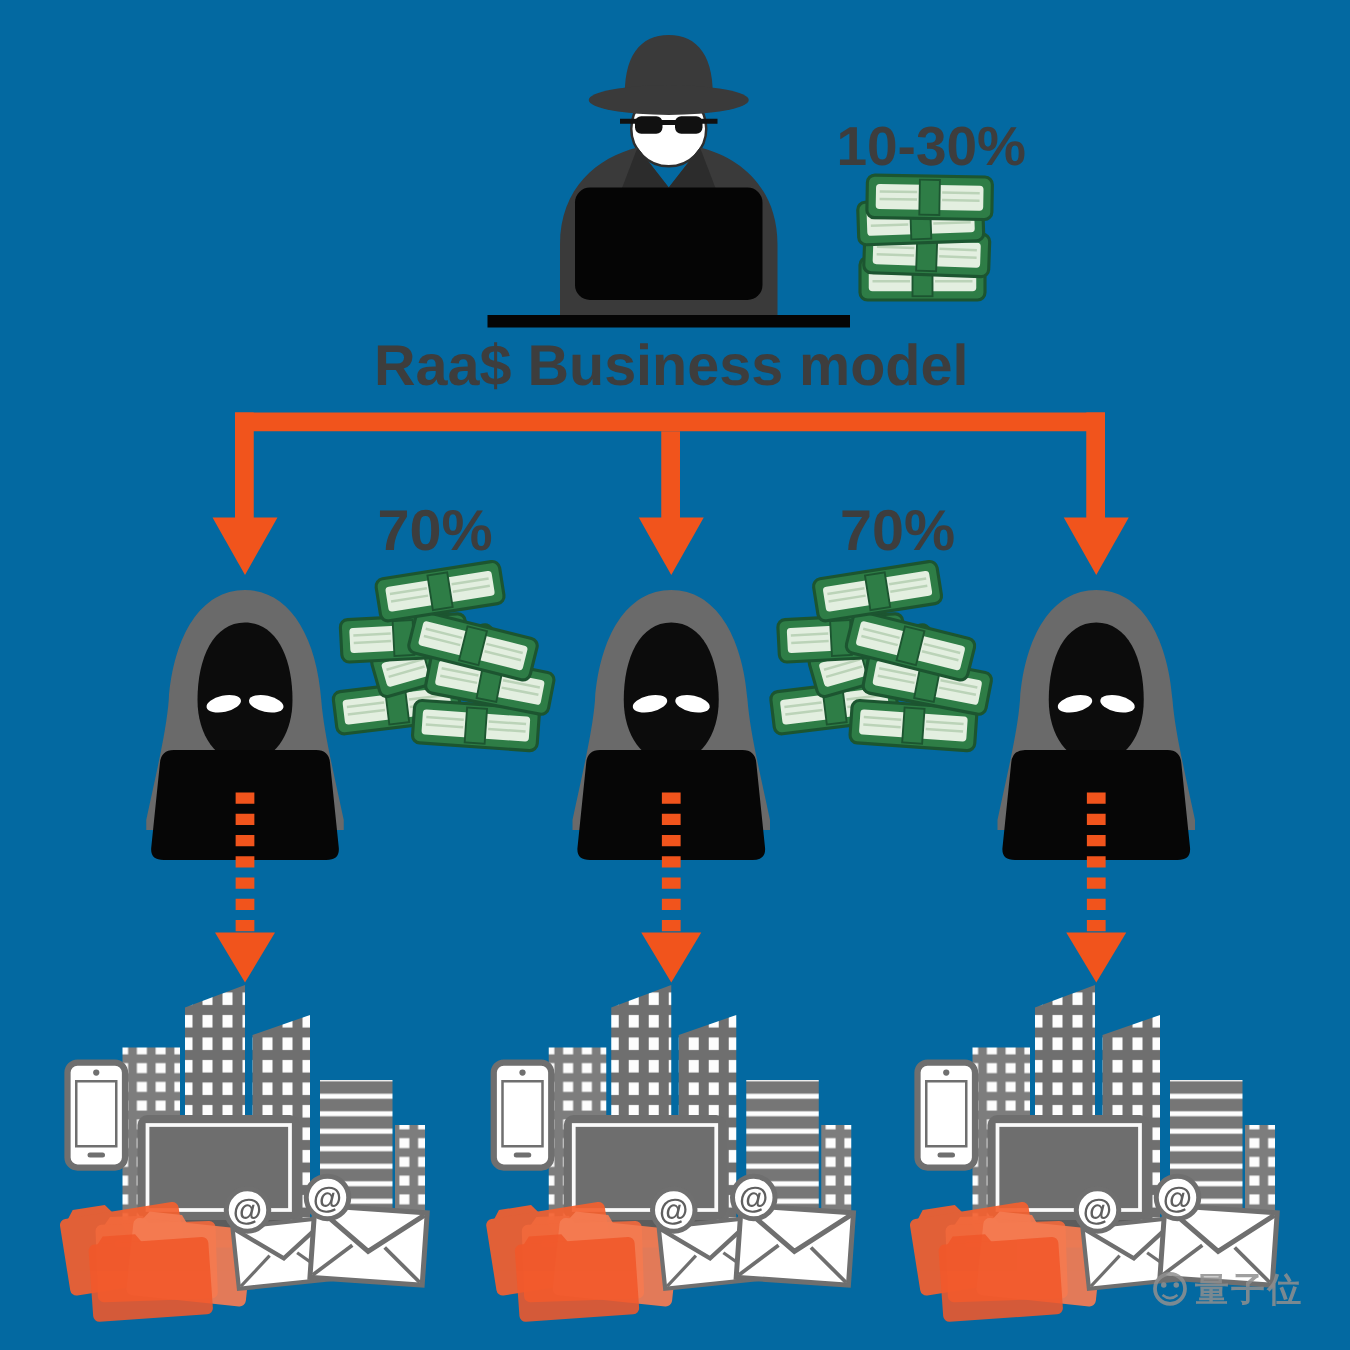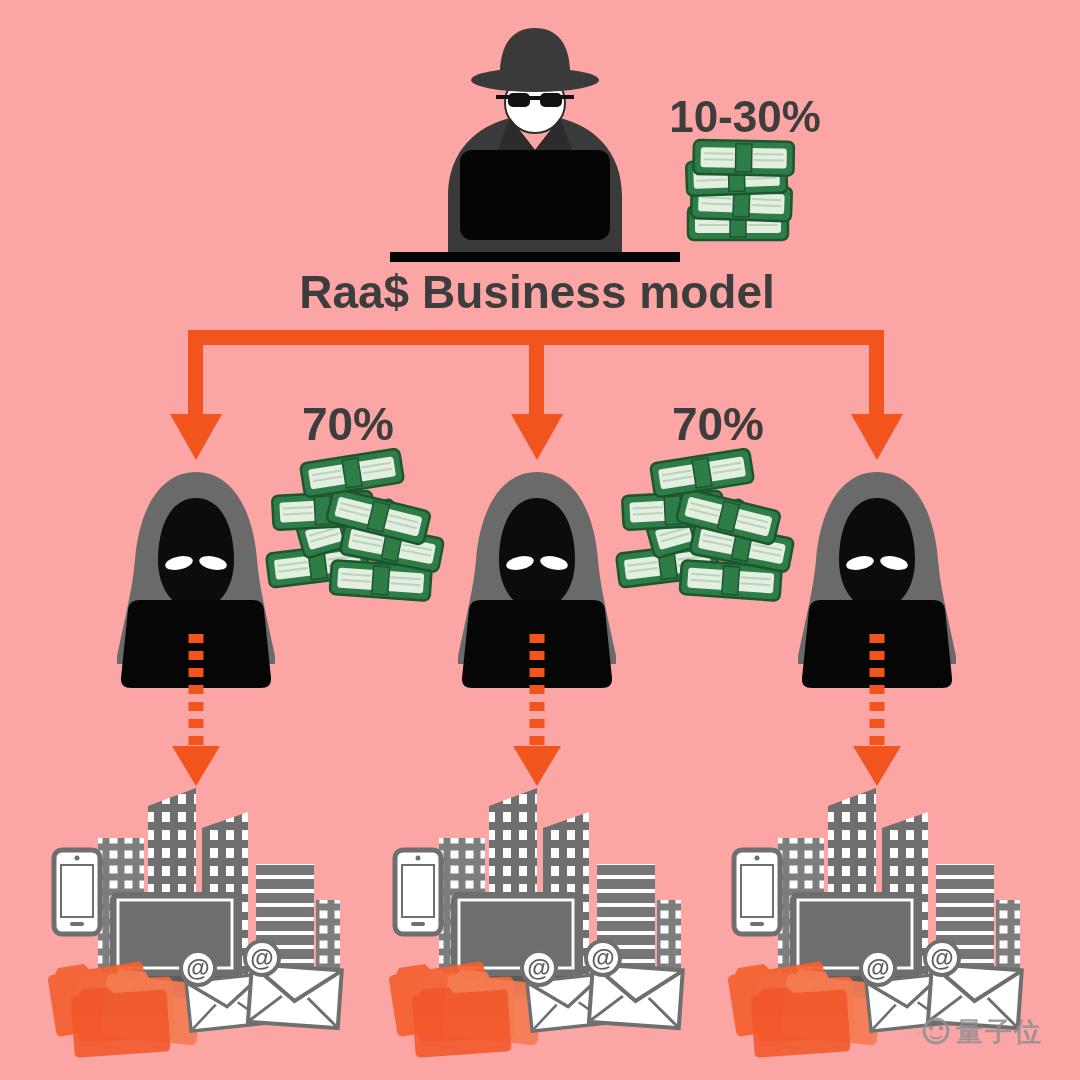--- a/index.html
+++ b/index.html
@@ -1,16 +1,16 @@
 <!DOCTYPE html>
 <html><head>
 <meta charset="utf-8">
 <style>
   html,body{margin:0;padding:0;background:#ffffff;}
-  .canvas{position:relative;width:1080px;height:1080px;background:#fca5a5;overflow:hidden;}
+  .canvas{position:relative;width:1080px;height:1080px;background:#0369a1;overflow:hidden;}
   svg{display:block;}
   text{font-family:"Liberation Sans","DejaVu Sans",sans-serif;font-weight:700;fill:#3d3d3d;}
   .title-text{font-size:46px;}
   .share-text{font-size:44px;}
   .pct-text{font-size:46px;}
   .at-text{font-size:24px;fill:#5f5f5f;font-weight:700;}
   .wm-text{font-size:27px;fill:#8f8f8f;letter-spacing:2px;}
 </style>
 </head>
 <body>

